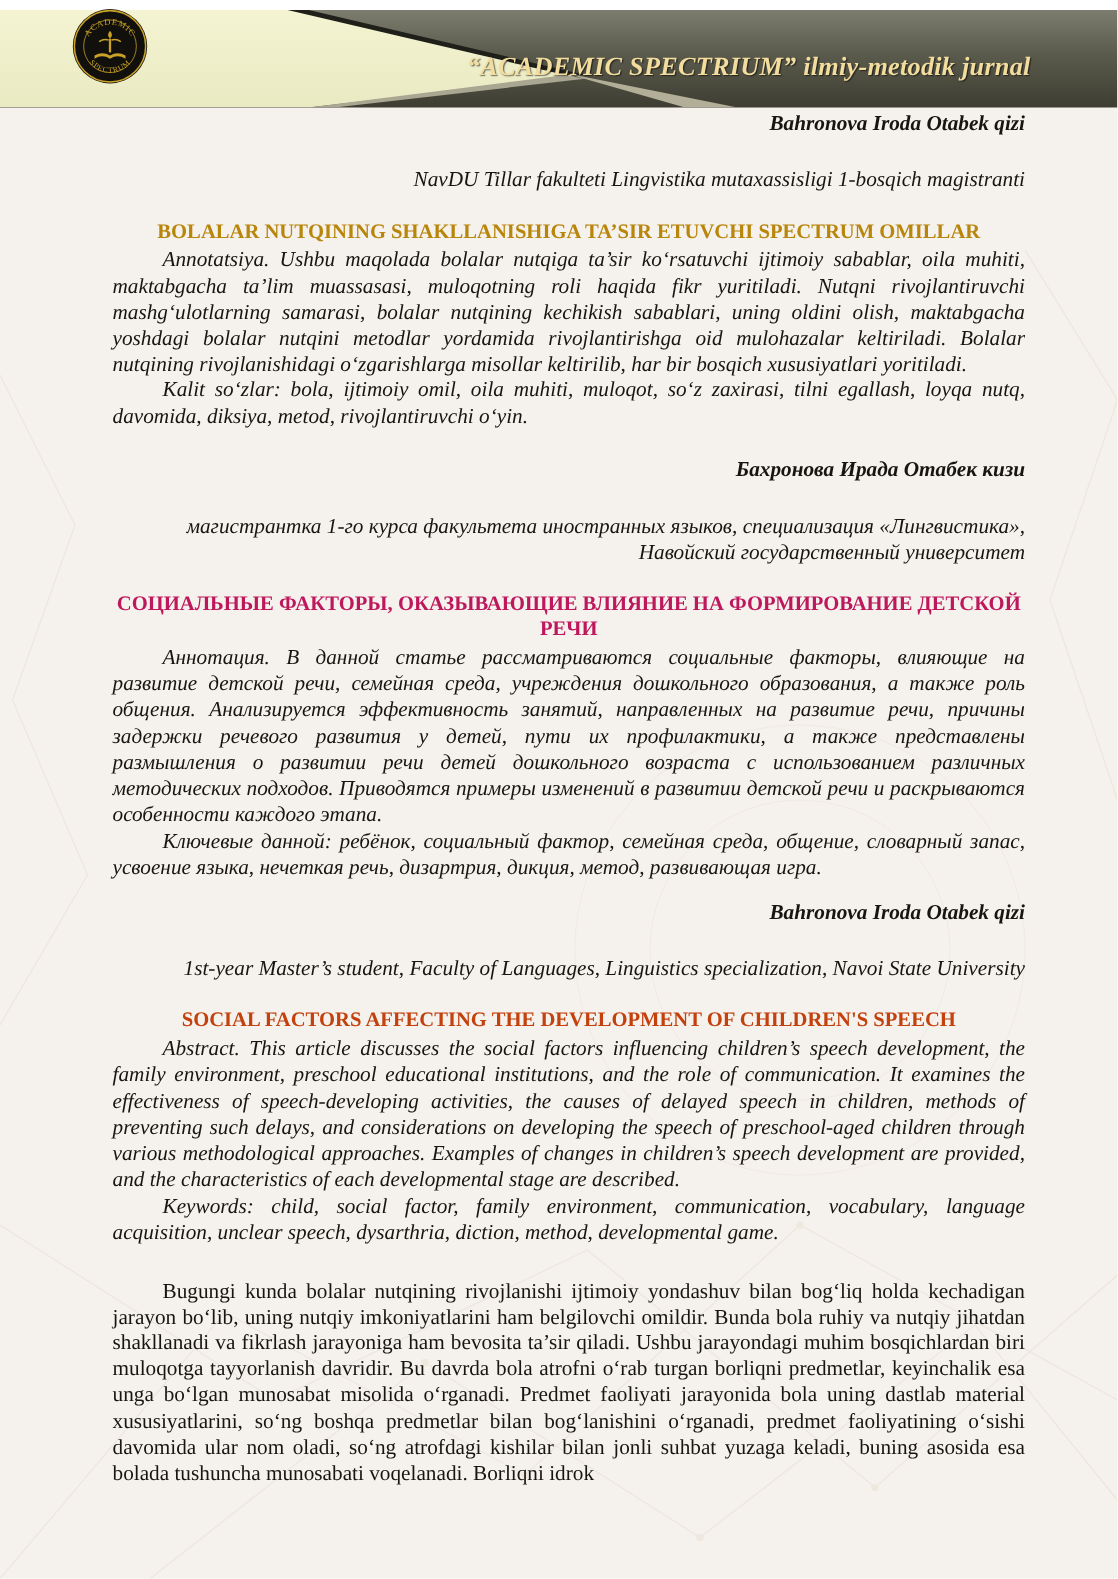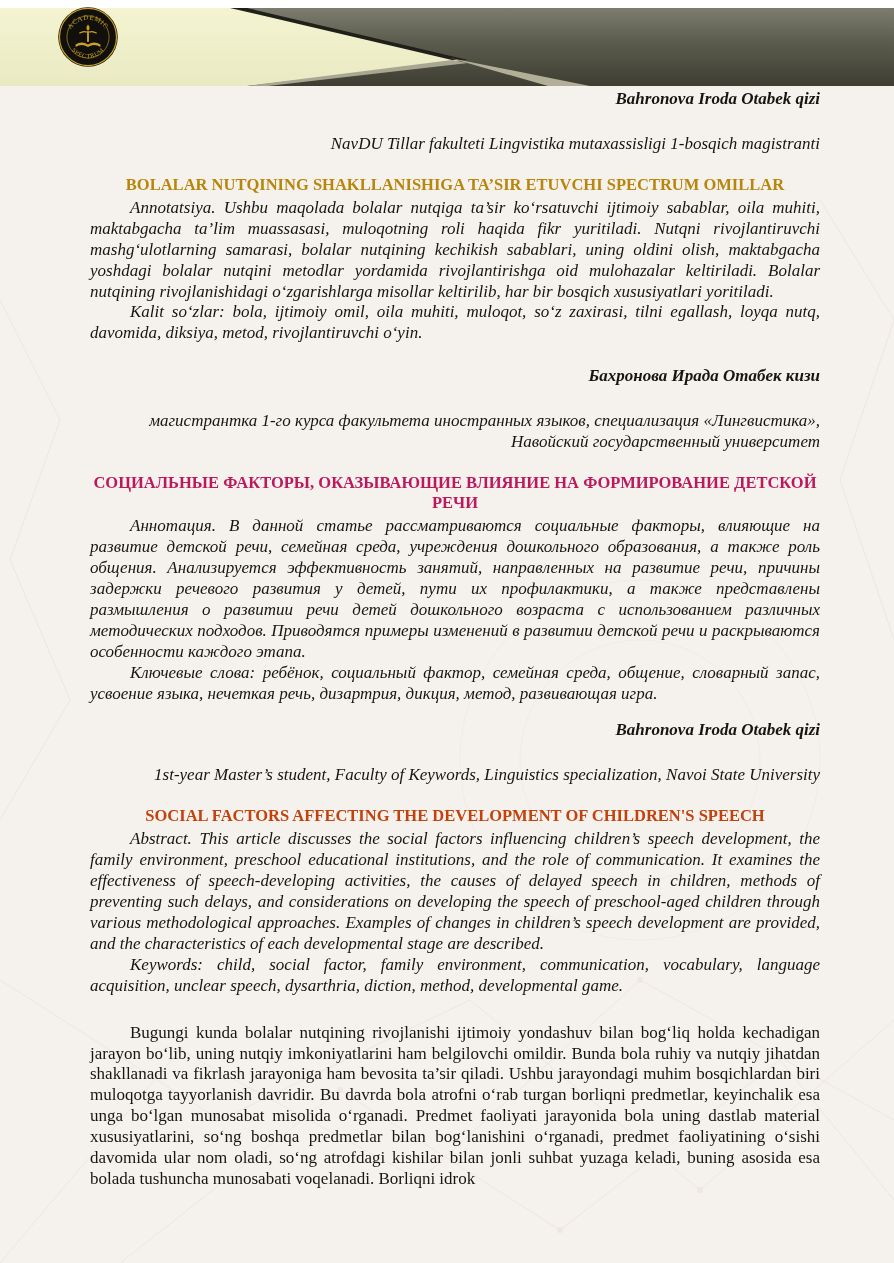--- a/index.html
+++ b/index.html
@@ -124,46 +124,47 @@
       </text>
 
       <g fill="#c9a227">
         <path d="M30,62 Q40,56 50,62 Q60,56 70,62 L70,66 Q60,60 50,66 Q40,60 30,66 Z"></path>
         <rect x="48.5" y="40" width="3" height="18" rx="1"></rect>
         <path d="M50,30 q5,6 0,10 q-5,-4 0,-10 Z"></path>
         <path d="M36,44 q6,-4 12,-2 M64,44 q-6,-4 -12,-2" stroke="#c9a227" stroke-width="2" fill="none"></path>
       </g>
     </svg>
 
+    <div class="journal-title">“ACADEMIC SPECTRIUM” ilmiy-metodik jurnal</div>
   </div>
 
   <div class="content">
 
     <div class="centered author">Bahronova Iroda Otabek qizi</div>
     <div class="centered affiliation">NavDU Tillar fakulteti Lingvistika mutaxassisligi 1-bosqich magistranti</div>
 
     <div class="sec-title" style="color: rgb(184, 134, 11);">BOLALAR NUTQINING SHAKLLANISHIGA TA’SIR ETUVCHI SPECTRUM OMILLAR</div>
 
     <p class="para"><span class="lead">Annotatsiya.</span><span class="ital"> Ushbu maqolada bolalar nutqiga ta’sir ko‘rsatuvchi ijtimoiy sabablar, oila muhiti, maktabgacha ta’lim muassasasi, muloqotning roli haqida fikr yuritiladi. Nutqni rivojlantiruvchi mashg‘ulotlarning samarasi, bolalar nutqining kechikish sabablari, uning oldini olish, maktabgacha yoshdagi bolalar nutqini metodlar yordamida rivojlantirishga oid mulohazalar keltiriladi. Bolalar nutqining rivojlanishidagi o‘zgarishlarga misollar keltirilib, har bir bosqich xususiyatlari yoritiladi.</span></p>
     <p class="para"><span class="lead">Kalit so‘zlar:</span><span class="ital"> bola, ijtimoiy omil, oila muhiti, muloqot, so‘z zaxirasi, tilni egallash, loyqa nutq, davomida, diksiya, metod, rivojlantiruvchi o‘yin.</span></p>
 
     <div class="gap-lg"></div>
 
     <div class="centered author">Бахронова Ирада Отабек кизи</div>
     <div class="centered affiliation">магистрантка 1-го курса факультета иностранных языков, специализация «Лингвистика», Навойский государственный университет</div>
 
     <div class="sec-title" style="color: #be185d;">СОЦИАЛЬНЫЕ ФАКТОРЫ, ОКАЗЫВАЮЩИЕ ВЛИЯНИЕ НА ФОРМИРОВАНИЕ ДЕТСКОЙ РЕЧИ</div>
 
     <p class="para"><span class="lead">Аннотация.</span><span class="ital"> В данной статье рассматриваются социальные факторы, влияющие на развитие детской речи, семейная среда, учреждения дошкольного образования, а также роль общения. Анализируется эффективность занятий, направленных на развитие речи, причины задержки речевого развития у детей, пути их профилактики, а также представлены размышления о развитии речи детей дошкольного возраста с использованием различных методических подходов. Приводятся примеры изменений в развитии детской речи и раскрываются особенности каждого этапа.</span></p>
-    <p class="para"><span class="lead">Ключевые слова:</span><span class="ital"> ребёнок, социальный фактор, семейная среда, общение, словарный запас, усвоение языка, нечеткая речь, дизартрия, дикция, метод, развивающая игра.</span></p>
+    <p class="para"><span class="lead">Ключевые данной:</span><span class="ital"> ребёнок, социальный фактор, семейная среда, общение, словарный запас, усвоение языка, нечеткая речь, дизартрия, дикция, метод, развивающая игра.</span></p>
 
     <div class="gap-md"></div>
 
     <div class="centered author">Bahronova Iroda Otabek qizi</div>
-    <div class="centered affiliation">1st-year Master’s student, Faculty of Keywords, Linguistics specialization, Navoi State University</div>
+    <div class="centered affiliation">1st-year Master’s student, Faculty of Languages, Linguistics specialization, Navoi State University</div>
 
     <div class="sec-title" style="color: #c2410c;">SOCIAL FACTORS AFFECTING THE DEVELOPMENT OF CHILDREN'S SPEECH</div>
 
     <p class="para"><span class="lead">Abstract.</span><span class="ital"> This article discusses the social factors influencing children’s speech development, the family environment, preschool educational institutions, and the role of communication. It examines the effectiveness of speech-developing activities, the causes of delayed speech in children, methods of preventing such delays, and considerations on developing the speech of preschool-aged children through various methodological approaches. Examples of changes in children’s speech development are provided, and the characteristics of each developmental stage are described.</span></p>
     <p class="para"><span class="lead">Keywords:</span><span class="ital"> child, social factor, family environment, communication, vocabulary, language acquisition, unclear speech, dysarthria, diction, method, developmental game.</span></p>
 
     <p class="body-para">Bugungi kunda bolalar nutqining rivojlanishi ijtimoiy yondashuv bilan bog‘liq holda kechadigan jarayon bo‘lib, uning nutqiy imkoniyatlarini ham belgilovchi omildir. Bunda bola ruhiy va nutqiy jihatdan shakllanadi va fikrlash jarayoniga ham bevosita ta’sir qiladi. Ushbu jarayondagi muhim bosqichlardan biri muloqotga tayyorlanish davridir. Bu davrda bola atrofni o‘rab turgan borliqni predmetlar, keyinchalik esa unga bo‘lgan munosabat misolida o‘rganadi. Predmet faoliyati jarayonida bola uning dastlab material xususiyatlarini, so‘ng boshqa predmetlar bilan bog‘lanishini o‘rganadi, predmet faoliyatining o‘sishi davomida ular nom oladi, so‘ng atrofdagi kishilar bilan jonli suhbat yuzaga keladi, buning asosida esa bolada tushuncha munosabati voqelanadi. Borliqni idrok</p>
   </div>
 </div>
 

